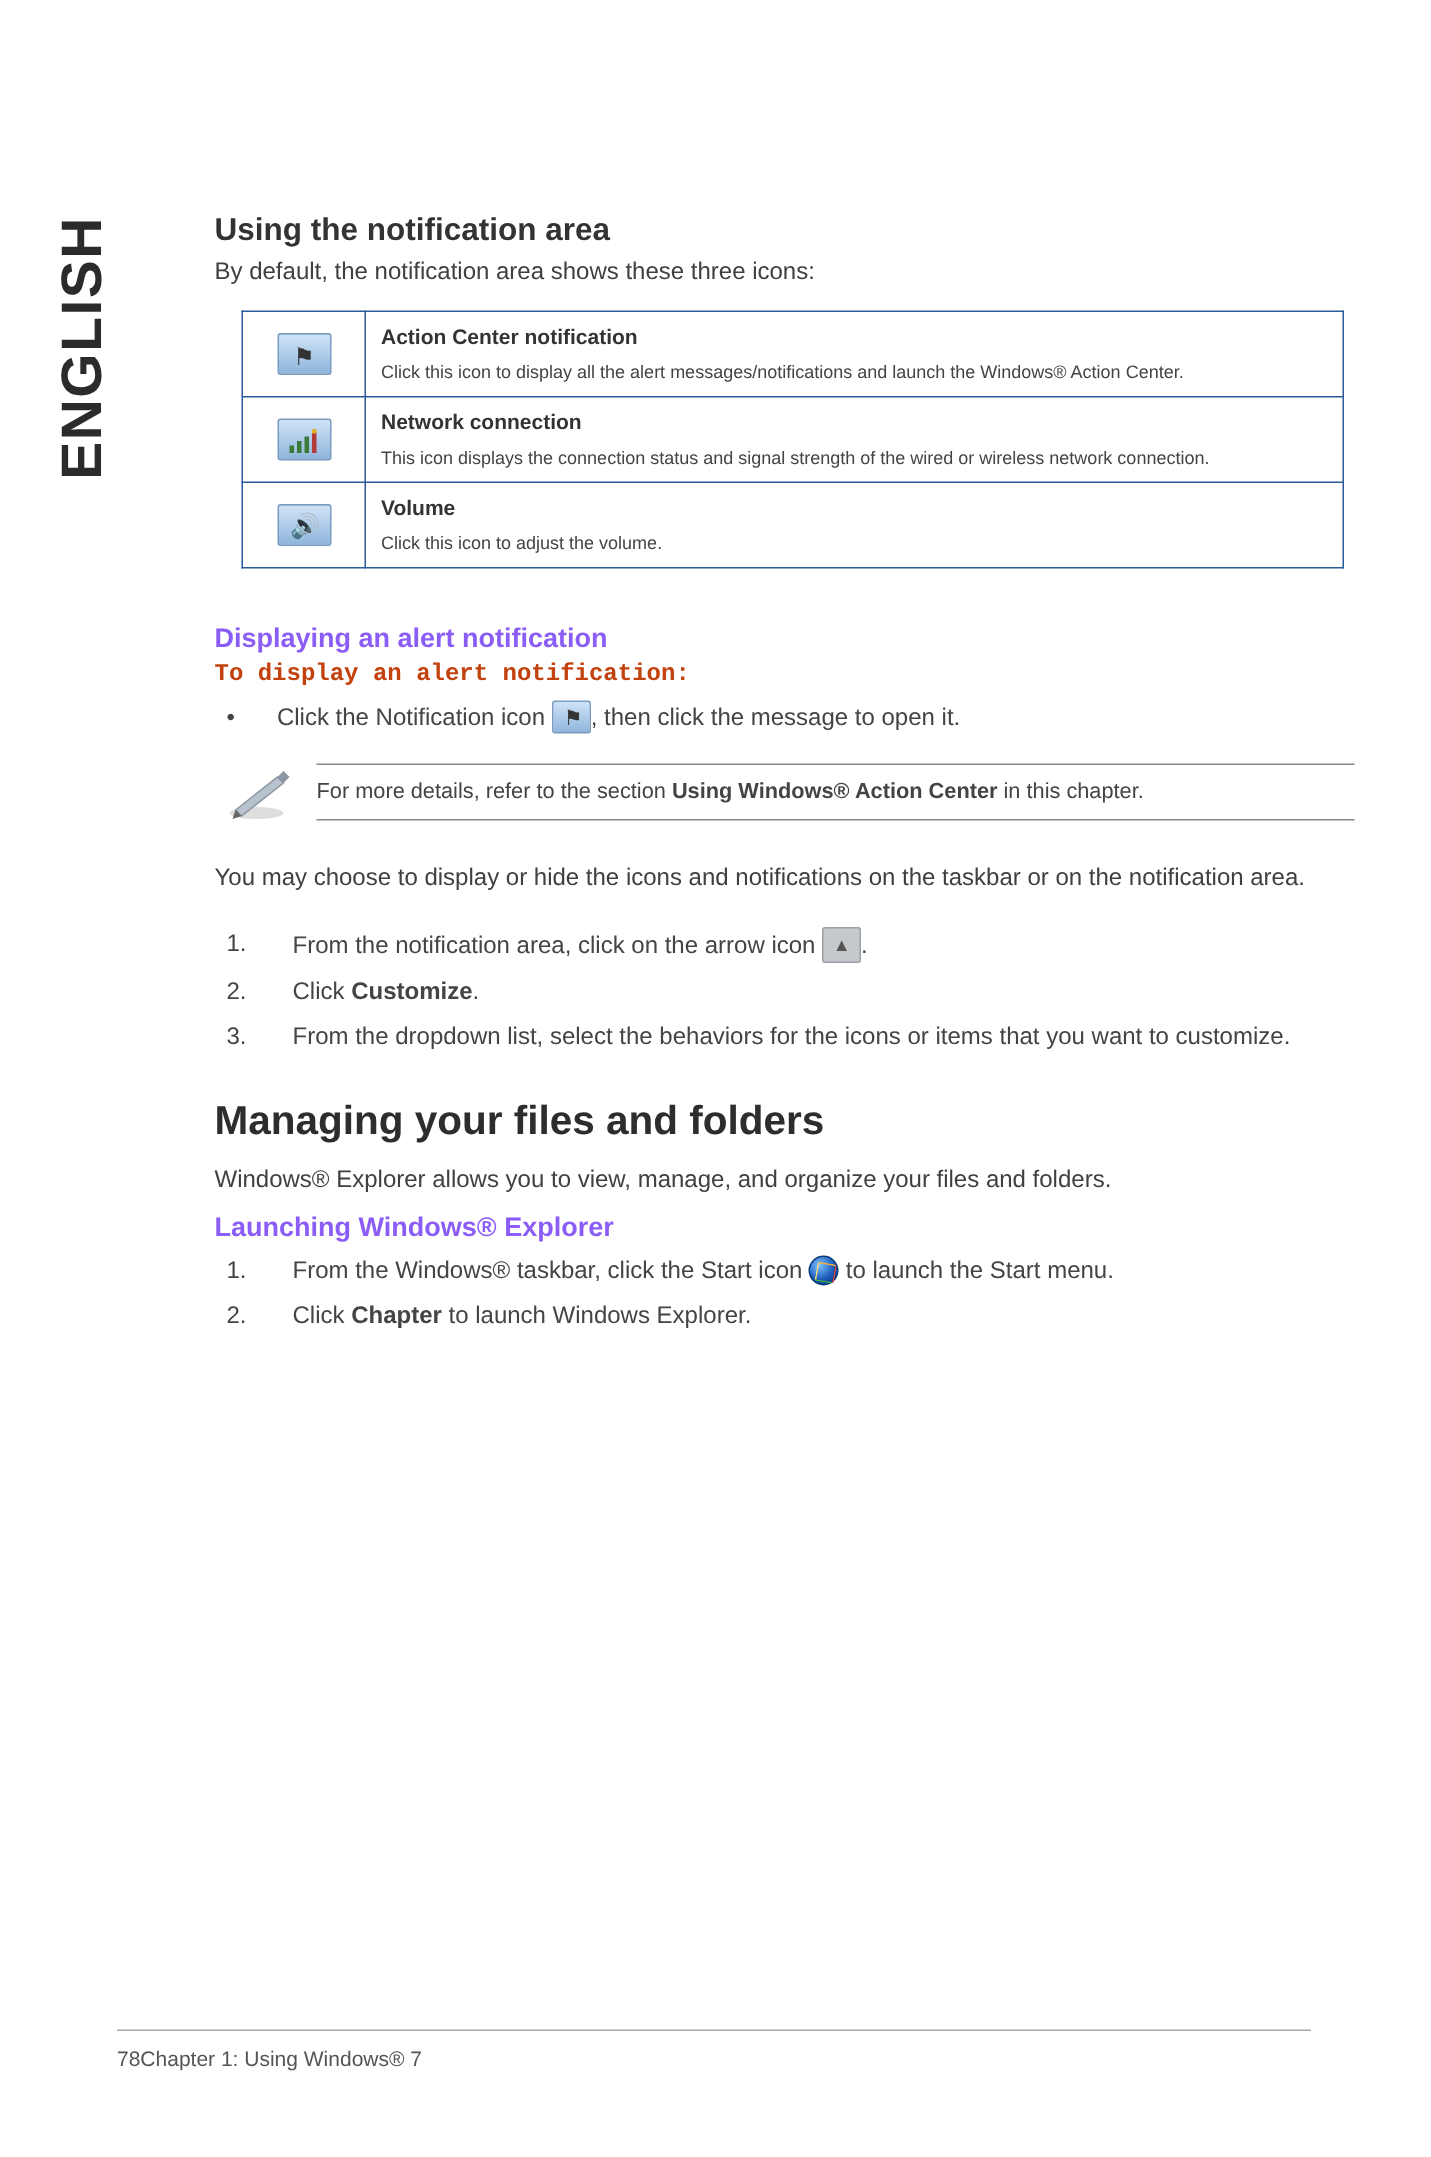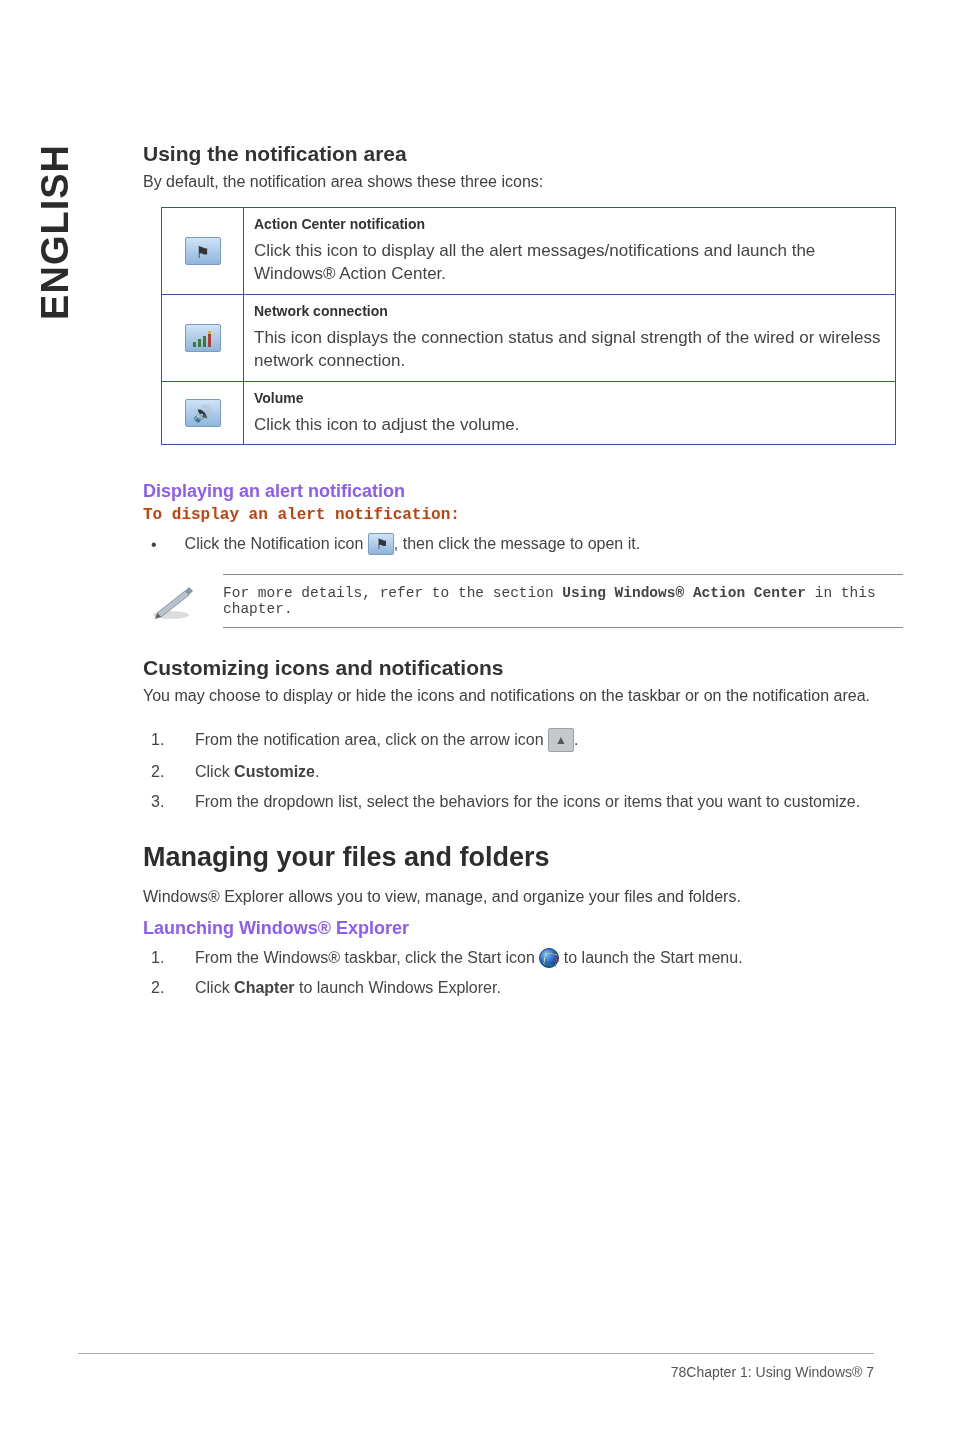--- a/index.html
+++ b/index.html
@@ -41,21 +41,21 @@
     border-collapse: collapse;
     width: 735px;
     margin-top: 14px;
     margin-left: 18px;
     margin-bottom: 36px;
   }
   .icon-table td { border: 1px solid #2a5a9a; vertical-align: middle; }
   .icon-cell { width: 82px; text-align: center; padding: 6px 0; }
   .desc-cell { padding: 8px 10px; }
   .desc-title { font-size: 14px; font-weight: bold; margin-bottom: 8px; color: #333; }
-  .desc-body { font-size: 17px; line-height: 1.35; color: #444; }
+  .desc-body { font-size: 12px; line-height: 1.35; color: #444; }
 
   .tray-icon {
     display: inline-block;
     width: 36px;
     height: 28px;
     background: linear-gradient(#cfe3f7, #8fb5db);
     border: 1px solid #7a9cc0;
     border-radius: 2px;
     position: relative;
     vertical-align: middle;
@@ -111,23 +111,22 @@
     border-right-color: #e04040;
     border-radius:2px;
     transform: rotate(10deg);
   }
 
   .note-row {
     margin-top: 18px;
     margin-bottom: 28px;
     display: flex;
     align-items: center;
-    gap: 26px;
+    gap: 14px;
     padding-left: 8px;
-    font-family: Liberation Mono, monospace;
   }
   .pencil svg { display:block; }
   .note-body {
     flex: 1;
     border-top: 1px solid #888;
     border-bottom: 1px solid #888;
     padding: 10px 0 10px 0;
     font-size: 14.5px;
     color: #444;
   }
@@ -140,21 +139,21 @@
   h1.major { font-size: 27px; font-weight: bold; color: #2d2d2d; margin-top: 30px; margin-bottom: 14px;}
 
   .footer {
     position: absolute;
     left: 78px;
     right: 80px;
     bottom: 58px;
     border-top: 1px solid #aaa;
     padding-top: 10px;
     display: flex;
-    justify-content: flex-end;
+    justify-content: flex-start;
     font-size: 14px;
     color: #555;
   }
 </style>
 </head>
 <body>
 
 <div class="sidebar-label">ENGLISH</div>
 
 <div class="content">
@@ -222,21 +221,20 @@
         <polygon points="6,32 34,10 38,14 10,36" fill="#b8c2cc" stroke="#8a96a2" stroke-width="1"></polygon>
         <polygon points="34,10 38,6 42,10 38,14" fill="#8a96a2"></polygon>
         <polygon points="6,32 10,36 4,38" fill="#666"></polygon>
       </svg>
     </span>
     <div class="note-body">
       <span>For more details, refer to the section </span><b><span>Using Windows® Action Center</span></b><span> in this chapter.</span>
     </div>
   </div>
 
-  <h2 class="sub">Customizing icons and notifications</h2>
   <p class="body" style="margin-bottom:22px;">You may choose to display or hide the icons and notifications on the taskbar or on the notification area.</p>
 
   <div class="num-row">
     <span class="num">1.</span>
     <span class="txt">
       <span>From the notification area, click on the arrow icon </span>
       <span class="inline-arrow">▲</span><span>.</span>
     </span>
   </div>
   <div class="num-row">

